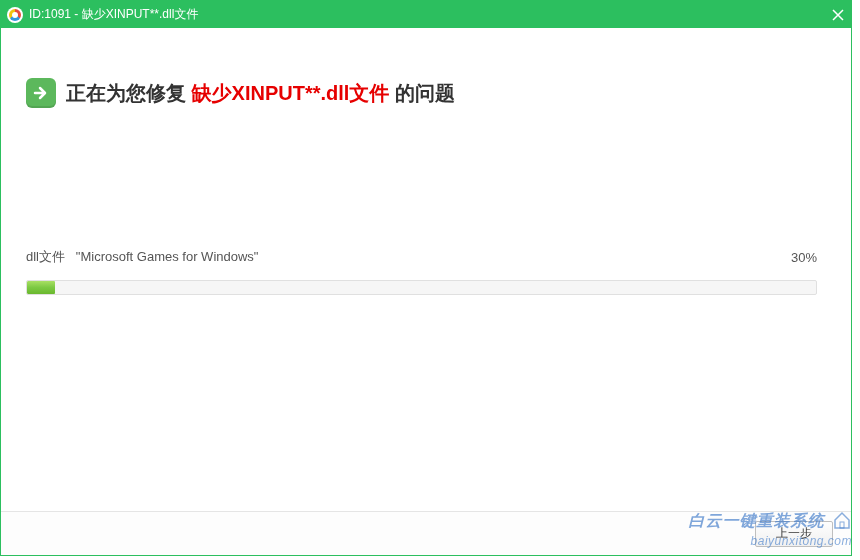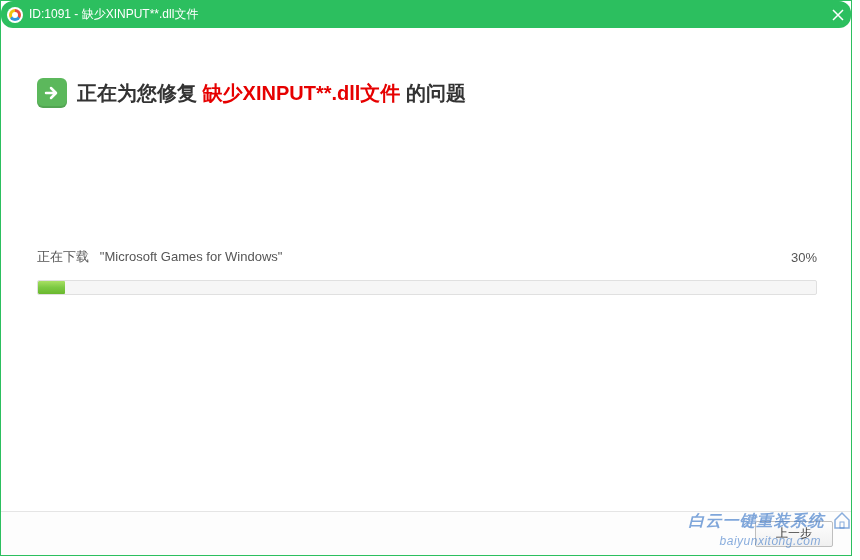--- a/index.html
+++ b/index.html
@@ -20,21 +20,20 @@
       background: #fff;
     }
     .titlebar {
       height: 27px;
       background: #2cbf5f;
       display: flex;
       align-items: center;
       padding: 0 6px;
       color: #fff;
       font-size: 12px;
-      border-radius: 12px;
     }
     .titlebar-icon {
       width: 16px;
       height: 16px;
       margin-right: 6px;
       background: #fff;
       border-radius: 50%;
       position: relative;
       overflow: hidden;
     }
@@ -57,21 +56,21 @@
       width: 26px;
       height: 27px;
       display: flex;
       align-items: center;
       justify-content: center;
       color: #fff;
       cursor: pointer;
       margin-right: -6px;
     }
     .close-btn svg { width: 12px; height: 12px; }
-    .content { padding: 50px 34px 0 36px; text-align: center; }
+    .content { padding: 50px 34px 0 25px; text-align: center; }
     .heading-row { display: flex; align-items: center; gap: 10px; }
     .arrow-icon {
       width: 30px;
       height: 30px;
       background: #5cb85c;
       border-radius: 6px;
       display: flex;
       align-items: center;
       justify-content: center;
       box-shadow: inset 0 -2px 0 rgba(0,0,0,0.1);
@@ -127,21 +126,21 @@
       cursor: pointer;
       display: flex;
       align-items: center;
       justify-content: center;
       border-radius: 2px;
     }
     .watermark {
       position: absolute;
       right: 8px;
       bottom: 12px;
-      text-align: center;
+      text-align: right;
       pointer-events: none;
     }
     .watermark-line1 {
       font-size: 16px;
       color: rgba(60,120,200,0.65);
       font-weight: bold;
       font-style: italic;
       letter-spacing: 1px;
     }
     .watermark-line2 {
@@ -181,21 +180,21 @@
       <div class="heading-text">
         <span>正在为您修复</span>
         <span class="heading-red">缺少XINPUT**.dll文件</span>
         <span>的问题</span>
       </div>
     </div>
 
     <div class="download-section">
       <div class="download-row">
         <div>
-          <span>正在下载</span>
+          <span>dll文件</span>
           &nbsp;
           <span>"Microsoft Games for Windows"</span>
         </div>
         <div>30%</div>
       </div>
       <div class="progress-bar">
         <div class="progress-fill"></div>
       </div>
     </div>
   </div>

